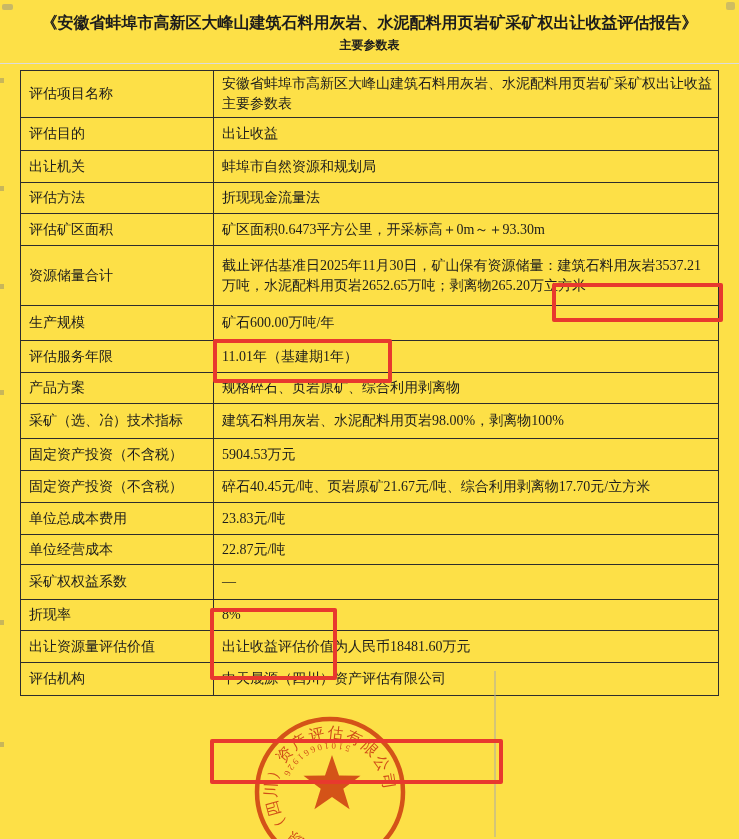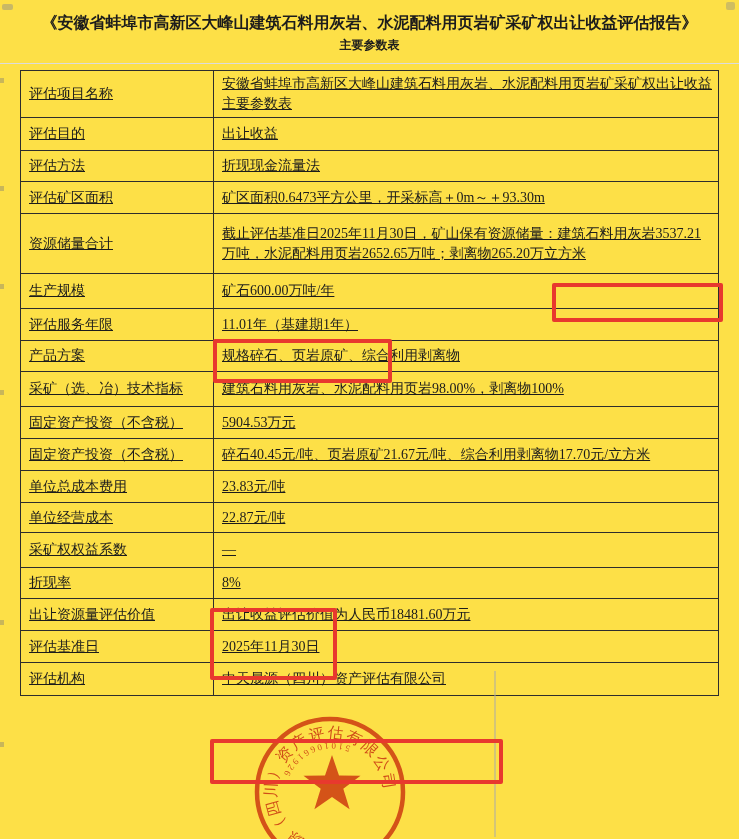--- a/index.html
+++ b/index.html
@@ -9,21 +9,21 @@
     font-family:"Liberation Serif","DejaVu Serif",serif;
     color:#1c1c1c;
   }
   .doc-title{
     position:absolute;top:12px;left:0;width:739px;text-align:center;
     font-weight:700;font-size:16px;line-height:22px;letter-spacing:0px;
   }
   .doc-title .t2{font-size:12px;}
   table.params{
     position:absolute;left:20px;top:70px;width:699px;
-    border-collapse:collapse;table-layout:fixed;text-decoration:underline;
+    border-collapse:collapse;table-layout:fixed;
   }
   table.params td{
     border:1.6px solid #2d2d2d;
     font-size:14px;line-height:20px;
     padding:2px 6px 2px 8px;
     vertical-align:middle;
     white-space:pre-wrap;
     overflow:hidden;
   }
   td.lbl{width:180px;}
@@ -77,20 +77,24 @@
     <tbody>
         <tr style="height:47px">
       <td class="lbl">评估项目名称</td>
       <td>安徽省蚌埠市高新区大峰山建筑石料用灰岩、水泥配料用页岩矿采矿权出让收益
 主要参数表</td>
     </tr>
     <tr style="height:33px">
       <td class="lbl">评估目的</td>
       <td>出让收益</td>
     </tr>
+    <tr style="height:32px">
+      <td class="lbl">出让机关</td>
+      <td>蚌埠市自然资源和规划局</td>
+    </tr>
     <tr style="height:31px">
       <td class="lbl">评估方法</td>
       <td>折现现金流量法</td>
     </tr>
     <tr style="height:32px">
       <td class="lbl">评估矿区面积</td>
       <td>矿区面积0.6473平方公里，开采标高＋0m～＋93.30m</td>
     </tr>
     <tr style="height:60px">
       <td class="lbl">资源储量合计</td>
@@ -134,24 +138,20 @@
       <td>—</td>
     </tr>
     <tr style="height:31px">
       <td class="lbl">折现率</td>
       <td>8%</td>
     </tr>
     <tr style="height:32px">
       <td class="lbl">出让资源量评估价值</td>
       <td>出让收益评估价值为人民币18481.60万元</td>
     </tr>
-    <tr style="height:32px">
-      <td class="lbl">评估基准日</td>
-      <td>2025年11月30日</td>
-    </tr>
     <tr style="height:33px">
       <td class="lbl">评估机构</td>
       <td>中天晟源（四川）资产评估有限公司</td>
     </tr>
   </tbody>
     </table>
 
   <div class="hl hl-reserve"></div>
   <div class="hl hl-scale"></div>
   <div class="hl hl-costs"></div>

